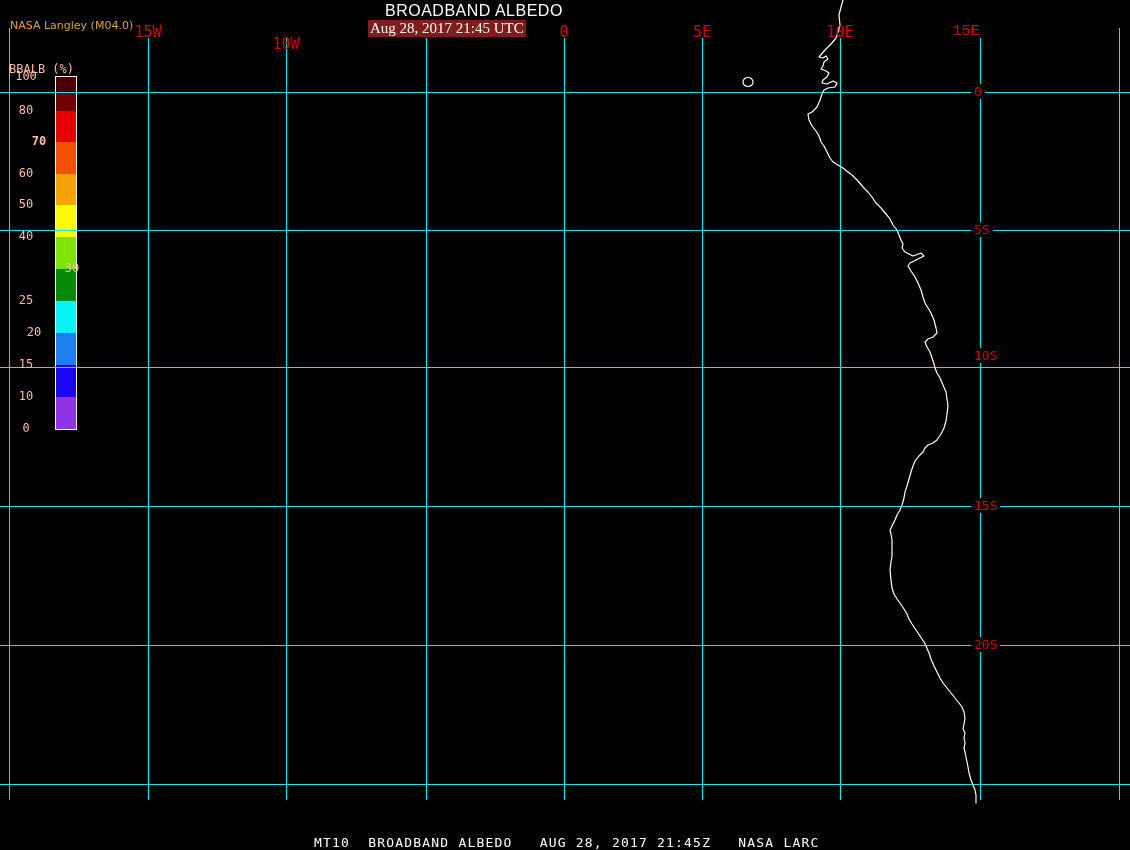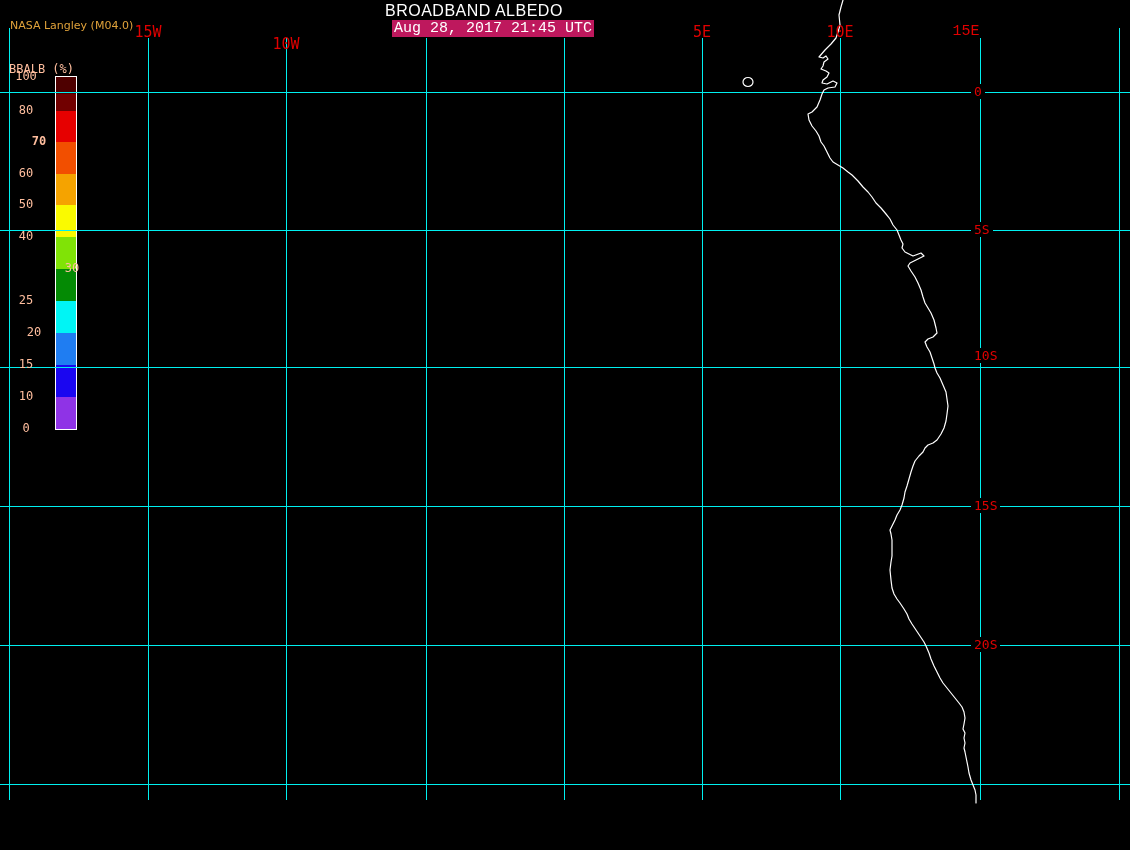--- a/index.html
+++ b/index.html
@@ -4,21 +4,21 @@
 <style>
   html,body{margin:0;padding:0;background:#000;}
   #stage{position:relative;width:1130px;height:850px;background:var(--background,#000);overflow:hidden;
          font-family:"DejaVu Sans Mono","Liberation Mono",monospace;}
   svg.map{position:absolute;left:0;top:0;z-index:3;}
   .credit{position:absolute;left:10px;top:19px;font-size:11px;color:var(--credit,#e0a23a);
           font-family:"DejaVu Sans","Liberation Sans",sans-serif;z-index:5;}
   .title{position:absolute;left:385px;top:2px;font-size:16px;letter-spacing:.5px;color:var(--title,#fff);
          font-family:Liberation Sans, sans-serif;z-index:6;}
   .datetime{position:absolute;left:368px;top:20px;font-size:15px;color:var(--title,#fff);
-            font-family:Liberation Mono, monospace;background:#be185d;padding:0 2px;z-index:6;margin-left:24px;}
+            font-family:Liberation Serif, serif;background:#7f1d1d;padding:0 2px;z-index:6;}
   .lon-label{position:absolute;top:23px;width:60px;text-align:center;font-size:15px;
              color:var(--geo_label,#e10000);z-index:4;}
   .lat-label{position:absolute;font-size:13px;color:var(--geo_label,#e10000);background:#000;
              padding:0 3px;z-index:5;line-height:15px;}
   .cb-label{position:absolute;left:9px;top:62px;font-size:12px;color:var(--colorbar_label,#ffbe9e);z-index:5;}
   .cb-tick{position:absolute;width:52px;text-align:center;font-size:12px;line-height:15px;
            color:var(--colorbar_label,#ffbe9e);z-index:5;}
   .colorbar{position:absolute;left:55px;top:76px;width:20px;border:1px solid #fff;z-index:2;font-size:0;}
   .cb-seg{width:20px;}
   .caption{position:absolute;left:314px;top:835px;font-size:13px;letter-spacing:1.2px;white-space:pre;
@@ -62,20 +62,21 @@
       <line x1="0" y1="92.5" x2="1130" y2="92.5" stroke="#00f0f0" shape-rendering="crispEdges"></line>
       <line x1="0" y1="230.5" x2="1130" y2="230.5" stroke="#00f0f0" shape-rendering="crispEdges"></line>
       <line x1="0" y1="367.5" x2="1130" y2="367.5" stroke="#00f0f0" shape-rendering="crispEdges"></line>
       <line x1="0" y1="506.5" x2="1130" y2="506.5" stroke="#00f0f0" shape-rendering="crispEdges"></line>
       <line x1="0" y1="645.5" x2="1130" y2="645.5" stroke="#00f0f0" shape-rendering="crispEdges"></line>
       <line x1="0" y1="784.5" x2="1130" y2="784.5" stroke="#00f0f0" shape-rendering="crispEdges"></line>
       <path d="M843,0 L841,7 L839,15 L840,25 L838,32 L836,38 L831,44 L825,50 L819,57 L823,58 L826,56 L828,59 L824,62 L823,66 L821,69 L826,71 L829,73 L827,77 L823,80 L822,83 L827,84 L833,81 L837,83 L835,87 L828,88 L824,90 L822,94 L820,100 L817,107 L812,112 L808,114 L809,120 L812,126 L816,131 L819,136 L821,142 L824,146 L827,152 L830,158 L833,162 L838,165 L843,168 L848,172 L852,175 L858,181 L863,187 L868,192 L872,197 L876,203 L881,208 L886,214 L890,219 L893,225 L897,230 L899,235 L901,240 L903,244 L902,248 L905,252 L913,256 L921,253 L924,256 L916,260 L910,263 L908,266 L911,271 L915,277 L918,283 L921,290 L923,297 L925,303 L928,308 L931,313 L934,320 L936,328 L937,333 L933,337 L928,339 L925,342 L927,347 L930,352 L932,358 L934,364 L935,368 L937,373 L940,378 L943,385 L946,392 L947,399 L948,406 L947,414 L946,421 L944,428 L941,434 L937,440 L933,443 L928,445 L925,448 L923,452 L919,456 L915,461 L913,466 L911,472 L909,479 L907,486 L905,492 L904,498 L902,505 L900,510 L897,515 L895,520 L892,526 L890,530 L891,534 L892,540 L892,548 L892,556 L891,562 L890,570 L891,580 L892,588 L894,594 L897,599 L900,603 L904,609 L907,614 L909,619 L912,624 L916,630 L920,636 L924,642 L926,646 L929,653 L931,659 L934,666 L937,672 L940,678 L943,683 L947,688 L951,693 L955,698 L959,703 L962,707 L964,712 L965,718 L964,724 L963,729 L965,733 L964,738 L965,743 L964,748 L965,752 L966,757 L967,762 L968,767 L969,773 L971,780 L973,785 L975,790 L976,795 L976,803" fill="none" stroke="#ffffff" stroke-width="1.2" stroke-linejoin="round" stroke-linecap="round"></path>
       <ellipse cx="748" cy="82" rx="5" ry="4.5" fill="none" stroke="#ffffff" stroke-width="1.2"></ellipse>
     </svg>
 
+  <div class="caption">MT10  BROADBAND ALBEDO   AUG 28, 2017 21:45Z   NASA LARC</div>
 <div class="lon-label" style="left: 118px;">15W</div>
     <div class="lon-label" style="left: 256px; margin-top: 12px;">10W</div>
     <div class="lon-label" style="left: 396px;">5W</div>
     <div class="lon-label" style="left: 534px;">0</div>
     <div class="lon-label" style="left: 672px;">5E</div>
     <div class="lon-label" style="left: 810px;">10E</div>
     <div class="lon-label" style="left: 936px; font-family: Liberation Mono, monospace;">15E</div>
     <div class="lat-label" style="left: 971px; top: 84px;">0</div>
     <div class="lat-label" style="left: 971px; top: 222px;">5S</div>
     <div class="lat-label" style="left: 971px; top: 348px;">10S</div>

